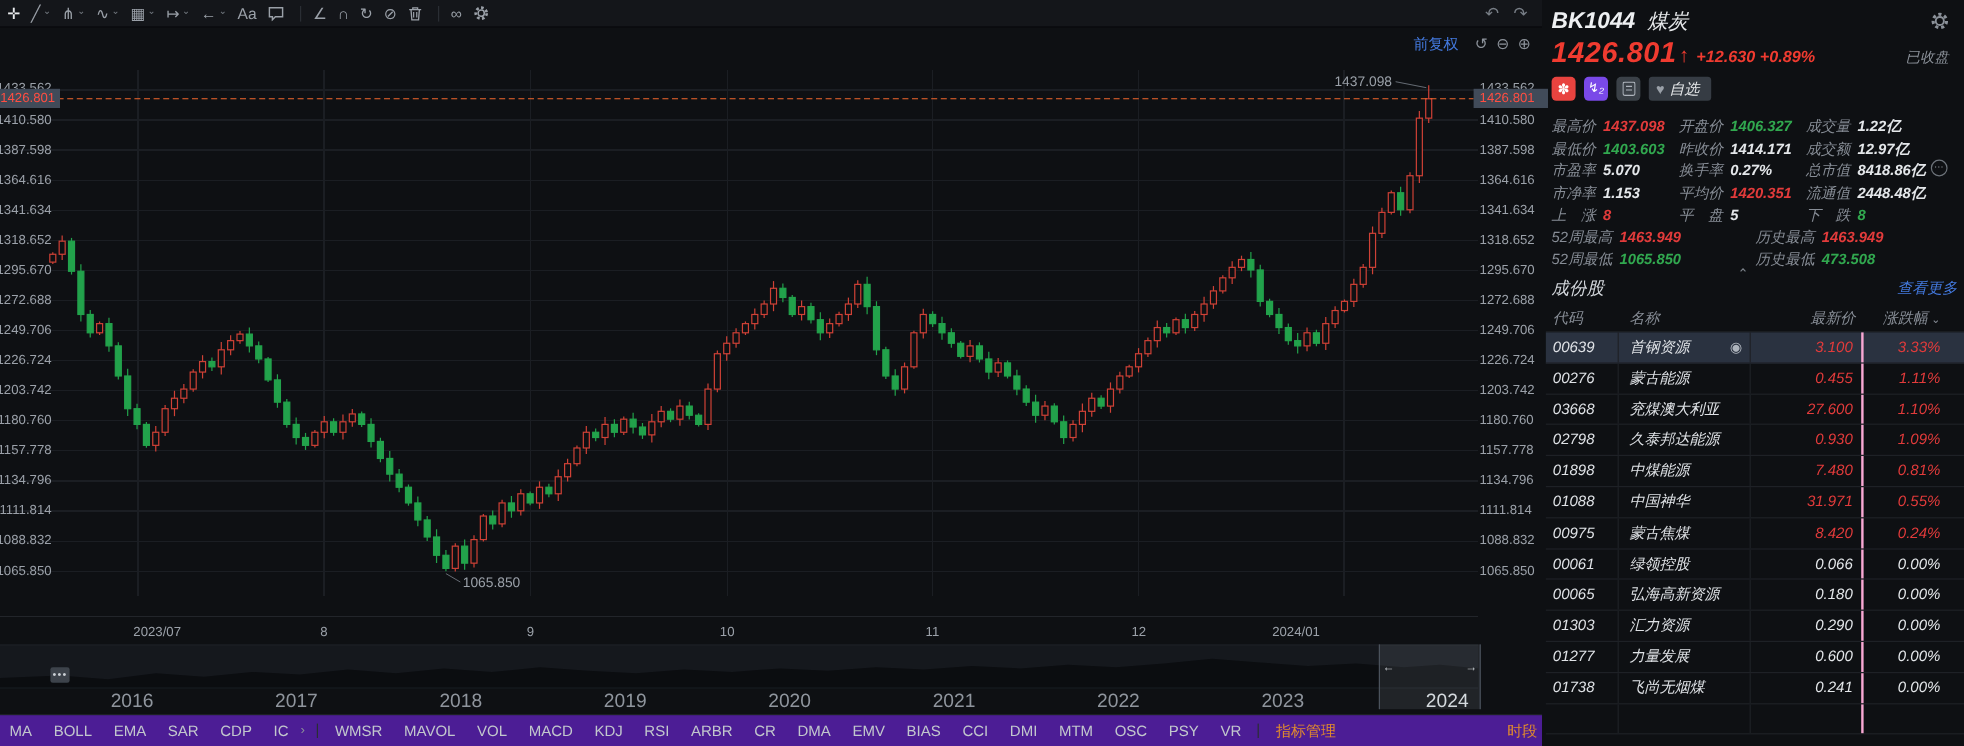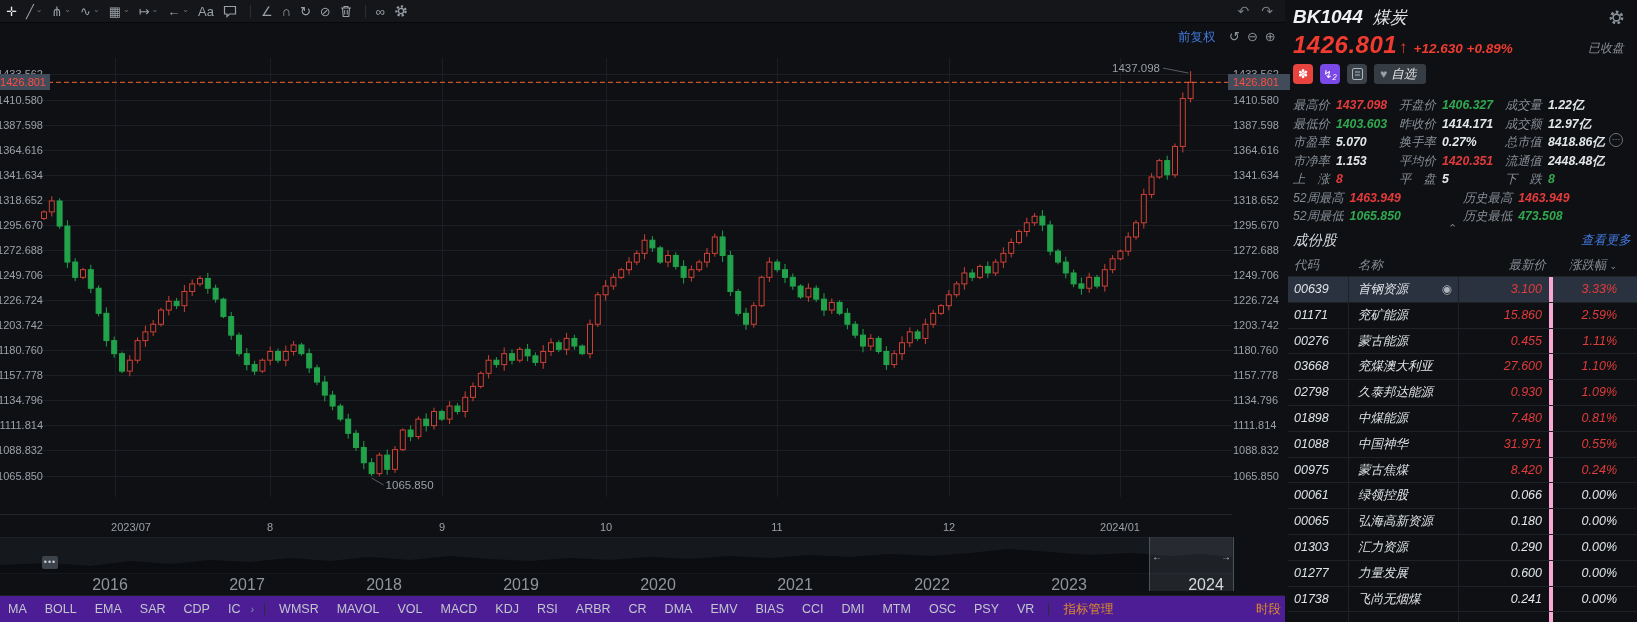--- a/index.html
+++ b/index.html
@@ -80,21 +80,21 @@
   #components-title{font-size:14.5px;color:#d3d7dc;}
   #see-more{font-size:12.5px;color:#4379de;cursor:pointer;}
 
   #comp-table{left:0;top:253px;width:349px;height:369px;overflow:hidden;font-size:12.5px;}
   .t-row{display:flex;height:25.8px;line-height:25.8px;border-bottom:1px solid #1e2126;box-sizing:border-box;cursor:pointer;}
   .t-row.header{height:24px;line-height:24px;color:#878d96;cursor:default;}
   .t-row.selected{background:#2a3240;}
   .c-code{width:61px;padding-left:6px;box-sizing:border-box;border-right:1px solid #1e2126;color:#dfe2e6;}
   .c-name{width:110px;padding-left:9px;box-sizing:border-box;border-right:1px solid #1e2126;color:#dfe2e6;
     position:relative;white-space:nowrap;overflow:hidden;}
-  .c-price{width:94px;text-align:right;padding-right:7px;box-sizing:border-box;border-right:4px solid #f9a8d4;}
+  .c-price{width:94px;text-align:right;padding-right:7px;box-sizing:border-box;border-right:2px solid #f9a8d4;}
   .c-pct{width:72px;text-align:right;padding-right:8px;box-sizing:border-box;}
   .t-row.header .c-code,.t-row.header .c-name,.t-row.header .c-price{border-right:none;color:#878d96;}
   .eye{position:absolute;right:6px;top:0;color:#aeb4bc;font-size:12px;}
   .sort-caret{font-size:9px;color:#878d96;margin-left:3px;}
 
   svg text{font-family:"Liberation Sans","DejaVu Sans",sans-serif;}
 </style>
 </head>
 <body>
 
@@ -470,21 +470,21 @@
   <div id="price-tag-left" class="price-tag left" style="top: 74.3107px;">1426.801</div>
   <div id="price-tag-right" class="price-tag right" style="top: 74.3107px;">1426.801</div>
 
   <div id="xaxis">
       <span class="xaxis-label" style="left: 131px;">2023/07</span>
       <span class="xaxis-label" style="left: 270px;">8</span>
       <span class="xaxis-label" style="left: 442px;">9</span>
       <span class="xaxis-label" style="left: 606px;">10</span>
       <span class="xaxis-label" style="left: 777px;">11</span>
       <span class="xaxis-label" style="left: 949px;">12</span>
-      <span class="xaxis-label" style="left: 1120px;">2024/01</span>
+      <span class="xaxis-label" style="left: 1080px;">2024/01</span>
     </div>
 
   <div id="toolbar" class="abs">
     <span id="tools-host" style="display:flex;align-items:center;">
         <span class="tool active">✛</span>
         <span class="tool">╱<span class="caret">⌄</span></span>
         <span class="tool">⋔<span class="caret">⌄</span></span>
         <span class="tool">∿<span class="caret">⌄</span></span>
         <span class="tool">▦<span class="caret">⌄</span></span>
         <span class="tool">↦<span class="caret">⌄</span></span>
@@ -716,26 +716,20 @@
           <div class="c-price">最新价</div>
           <div class="c-pct">涨跌幅<span class="sort-caret">⌄</span></div>
         </div>
         <div class="t-row selected">
           <div class="c-code">00639</div>
           <div class="c-name">首钢资源<span class="eye">◉</span></div>
           <div class="c-price c-red">3.100</div>
           <div class="c-pct c-red">3.33%</div>
         </div>
         <div class="t-row">
-          <div class="c-code">01171</div>
-          <div class="c-name">兖矿能源</div>
-          <div class="c-price c-red">15.860</div>
-          <div class="c-pct c-red">2.59%</div>
-        </div>
-        <div class="t-row">
           <div class="c-code">00276</div>
           <div class="c-name">蒙古能源</div>
           <div class="c-price c-red">0.455</div>
           <div class="c-pct c-red">1.11%</div>
         </div>
         <div class="t-row">
           <div class="c-code">03668</div>
           <div class="c-name">兖煤澳大利亚</div>
           <div class="c-price c-red">27.600</div>
           <div class="c-pct c-red">1.10%</div>

